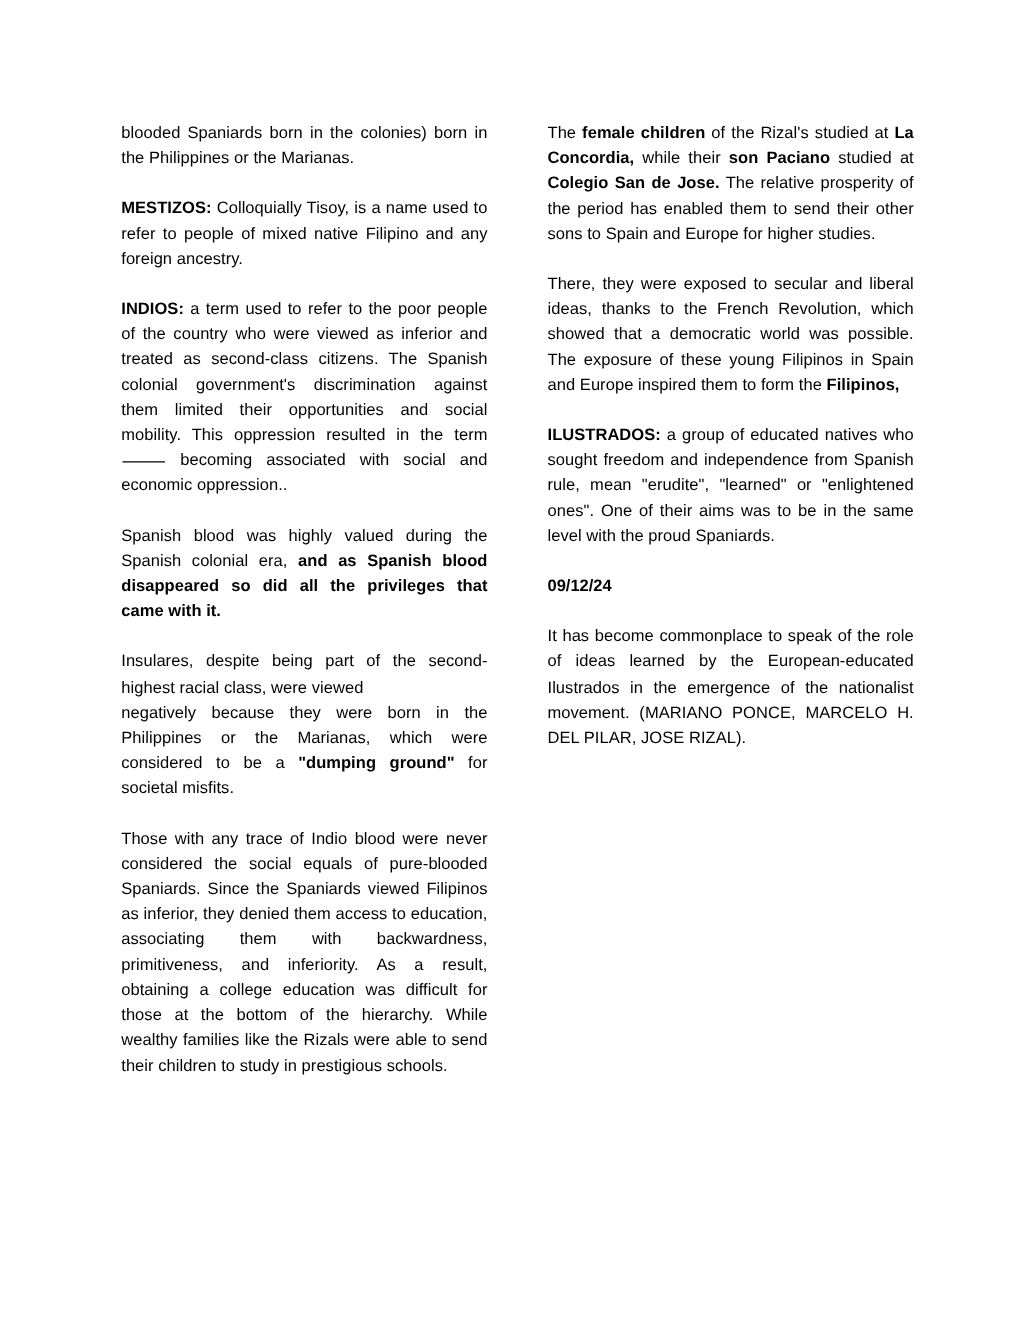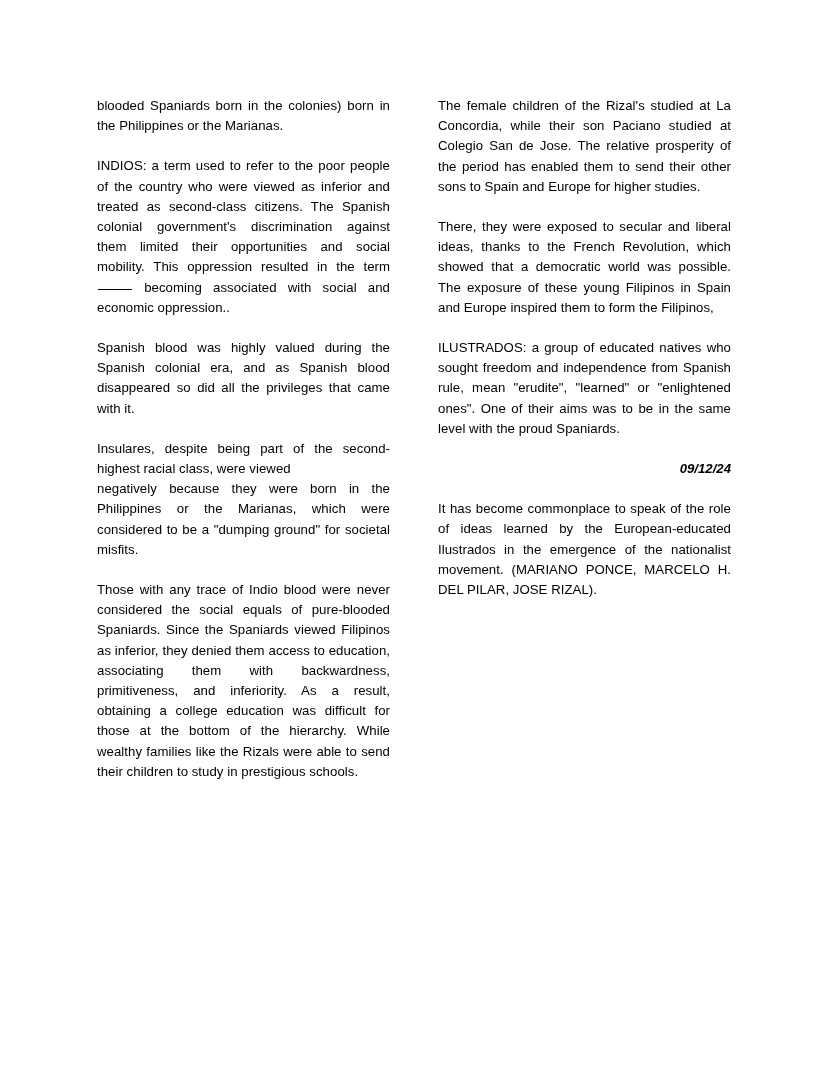--- a/index.html
+++ b/index.html
@@ -43,49 +43,49 @@
     text-justify: inter-word;
     letter-spacing: 0.05px;
     -webkit-hyphens: none;
     hyphens: none;
     word-spacing: normal;
   }
   p.para.last {
     margin-bottom: 0;
   }
   .b {
-    font-weight: normal;
+    font-weight: bold;
   }
   .blank {
     display: inline-block;
     width: 34px;
     border-bottom: 1.6px solid #000;
     vertical-align: 2px;
     margin: 0 1px;
   }
   .headerblock {
     margin: 0 0 20px 0;
     font-size: 13.2px;
     line-height: 20.2px;
     font-weight: bold;
-    text-align: right;
-    font-style: italic;
+    text-align: left;
   }
   .headerblock .line {
     display: block;
   }
 </style>
 </head>
 <body>
 
 <div class="page">
   <div class="columns">
 
     <div class="col" id="left-col">
         <p class="para"><span>blooded Spaniards born in the colonies) born in the Philippines or the Marianas.</span></p>
+        <p class="para"><span class="b">MESTIZOS:</span><span> Colloquially Tisoy, is a name used to refer to people of mixed native Filipino and any foreign ancestry.</span></p>
         <p class="para"><span class="b">INDIOS:</span><span> a term used to refer to the poor people of the country who were viewed as inferior and treated as second-class citizens. The Spanish colonial government's discrimination against them limited their opportunities and social mobility. This oppression resulted in the term </span><span class="blank"></span><span> becoming associated with social and economic oppression..</span></p>
         <p class="para"><span>Spanish blood was highly valued during the Spanish colonial era, </span><span class="b">and as Spanish blood disappeared so did all the privileges that came with it.</span></p>
         <p class="para"><span>Insulares, despite being part of the second-highest racial class, were viewed</span><br><span>negatively because they were born in the Philippines or the Marianas, which were considered to be a </span><span class="b">"dumping ground"</span><span> for societal misfits.</span></p>
         <p class="para last"><span>Those with any trace of Indio blood were never considered the social equals of pure-blooded Spaniards. Since the Spaniards viewed Filipinos as inferior, they denied them access to education, associating them with backwardness, primitiveness, and inferiority. As a result, obtaining a college education was difficult for those at the bottom of the hierarchy. While wealthy families like the Rizals were able to send their children to study in prestigious schools.</span></p>
       </div>
 
     <div class="col" id="right-col">
         <p class="para"><span>The </span><span class="b">female children</span><span> of the Rizal's studied at </span><span class="b">La Concordia,</span><span> while their </span><span class="b">son Paciano</span><span> studied at </span><span class="b">Colegio San de Jose.</span><span> The relative prosperity of the period has enabled them to send their other sons to Spain and Europe for higher studies.</span></p>
         <p class="para"><span>There, they were exposed to secular and liberal ideas, thanks to the French Revolution, which showed that a democratic world was possible. The exposure of these young Filipinos in Spain and Europe inspired them to form the </span><span class="b">Filipinos,</span></p>
         <p class="para"><span class="b">ILUSTRADOS:</span><span> a group of educated natives who sought freedom and independence from Spanish rule, mean "erudite", "learned" or "enlightened ones". One of their aims was to be in the same level with the proud Spaniards.</span></p>

